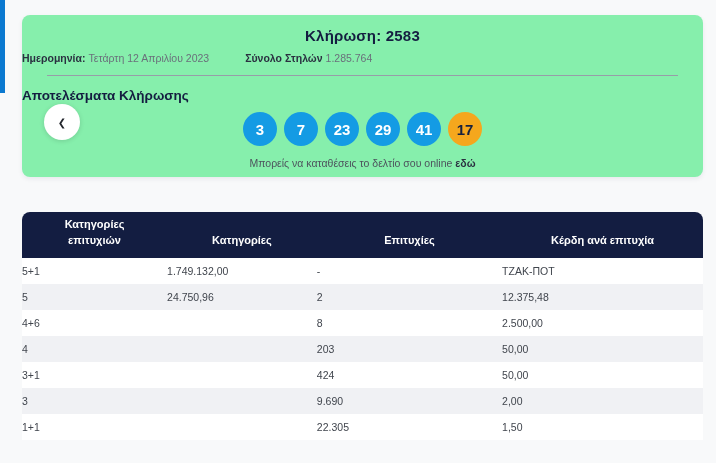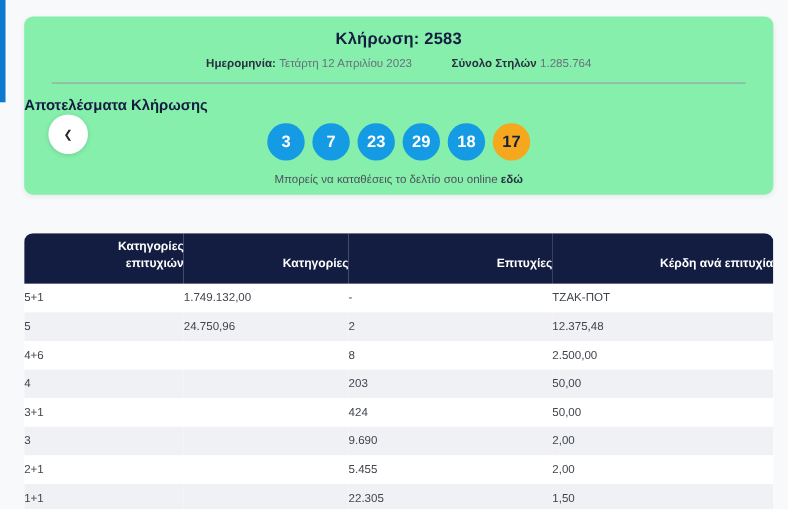--- a/index.html
+++ b/index.html
@@ -25,21 +25,21 @@
   }
   .draw-title {
     padding-top: 12px;
     text-align: center;
     font-size: 15px; font-weight: bold;
     color: #141d40;
     letter-spacing: 0.2px;
   }
   .draw-meta {
     margin-top: 8px;
-    display: flex; justify-content: center; gap: 36px;
+    display: flex; justify-content: flex-start; gap: 36px;
     font-size: 10.5px; color: #6a707b;
   }
   .draw-meta b { color: #2a3040; font-weight: bold; margin-right: 3px; }
   .card-divider {
     margin: 11px 25px 0 25px;
     border: none;
     border-top: 1px solid #979da8;
     height: 0;
   }
   .results-title {
@@ -92,21 +92,21 @@
     border-collapse: collapse;
     table-layout: fixed;
   }
   table.results thead th {
     background: #131d41;
     color: #ffffff;
     font-size: 11px; font-weight: bold;
     height: 46px;
     vertical-align: bottom;
     padding-bottom: 9px;
-    text-align: right;
+    text-align: center;
     line-height: 1.45;
   }
   table.results tbody td {
     height: 26px;
     font-size: 10.5px;
     color: #40454d;
     vertical-align: middle;
   }
   table.results tbody tr:nth-child(even) { background: #f0f1f4; }
   table.results tbody tr:nth-child(odd)  { background: #ffffff; }
@@ -130,21 +130,21 @@
 
   <hr class="card-divider">
 
   <h2 class="results-title">Αποτελέσματα Κλήρωσης</h2>
 
   <div class="balls">
     <div class="ball main">3</div>
     <div class="ball main">7</div>
     <div class="ball main">23</div>
     <div class="ball main">29</div>
-    <div class="ball main">18</div>
+    <div class="ball main">41</div>
     <div class="ball bonus">17</div>
   </div>
 
   <p class="card-footer">
     <span>Μπορείς να καταθέσεις το δελτίο σου online</span>
     <span class="link">εδώ</span>
   </p>
 </section>
 
 <button class="prev-btn">
@@ -201,26 +201,20 @@
         <td>424</td>
         <td>50,00</td>
       </tr>
       <tr>
         <td>3</td>
         <td></td>
         <td>9.690</td>
         <td>2,00</td>
       </tr>
       <tr>
-        <td>2+1</td>
-        <td></td>
-        <td>5.455</td>
-        <td>2,00</td>
-      </tr>
-      <tr>
         <td>1+1</td>
         <td></td>
         <td>22.305</td>
         <td>1,50</td>
       </tr>
     </tbody>
   </table>
 </div>
 
 </body></html>

